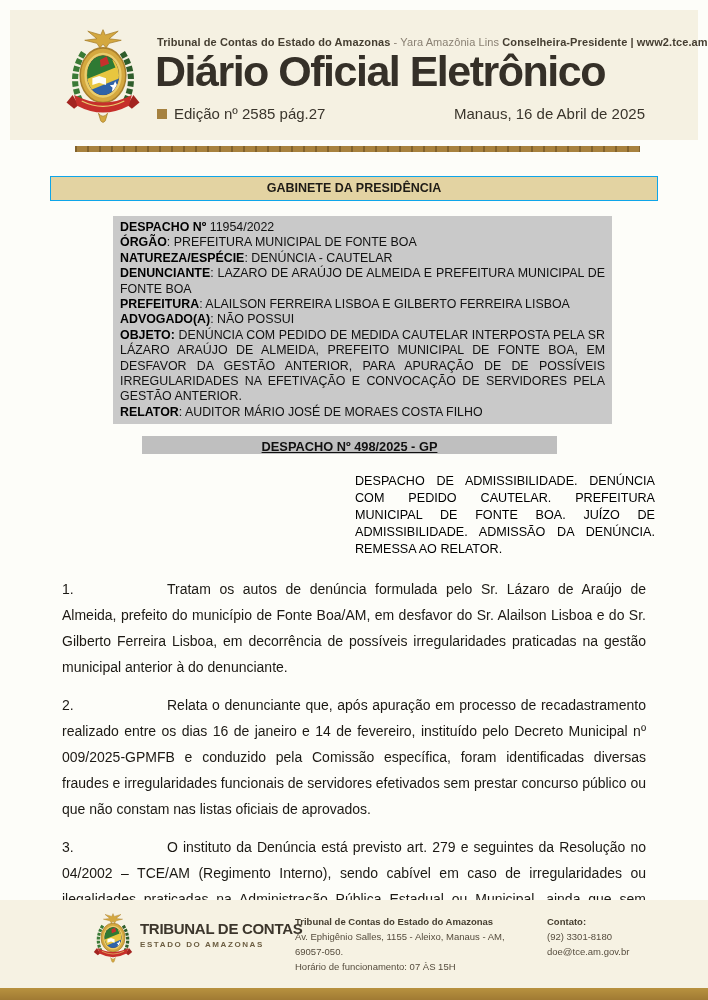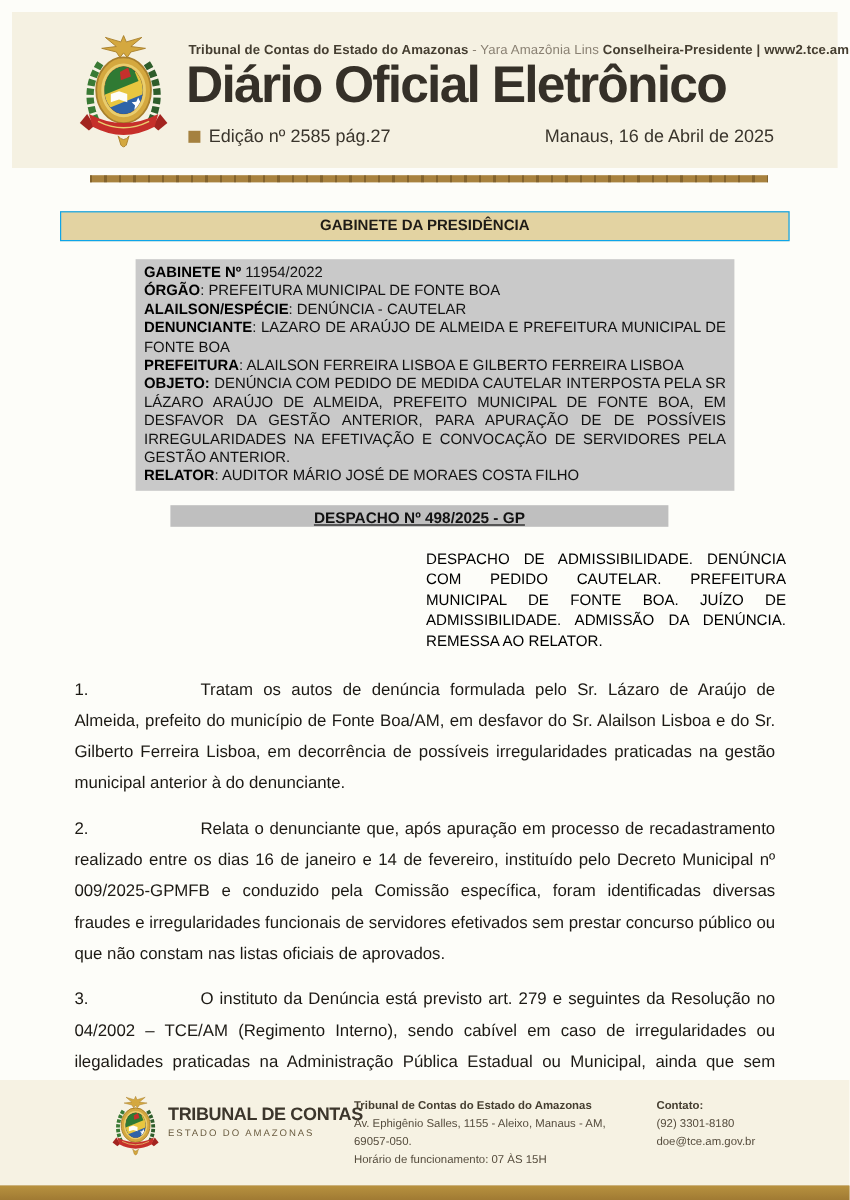--- a/index.html
+++ b/index.html
@@ -32,21 +32,21 @@
     text-align:center;font-size:12.8px;font-weight:bold;text-decoration:underline;color:#111;}
   .ementa{margin:19px 0 0 305px;width:300px;font-size:12.6px;line-height:17px;text-align:justify;color:#000000;}
   .body-par{margin:12px;margin-top:10px;font-size:14px;line-height:26px;text-align:justify;color:#1c1914;}
   .body-par.first{margin-top:18px;}
   .pnum{display:inline-block;width:105px;}
   
   .footer-band{position:absolute;left:0;right:0;top:900px;height:88px;background:#f6f2e3;}
   .f-logo{position:absolute;left:93px;top:12px;width:40px;height:52px;}
   .f-brand{position:absolute;left:140px;top:20px;}
   .f-brand-main{font-size:15px;font-weight:bold;letter-spacing:-.3px;color:#3c362c;line-height:17px;}
-  .f-brand-sub{font-size:8px;font-weight:normal;letter-spacing:1.6px;color:#6b5d41;margin-top:3px;}
+  .f-brand-sub{font-size:8px;font-weight:bold;letter-spacing:1.6px;color:#6b5d41;margin-top:3px;}
   .f-col{position:absolute;top:14px;font-size:9.5px;line-height:15px;color:#554c3d;}
   .f-col .f-head{font-weight:bold;color:#453e30;}
   .f-mid{left:295px;width:230px;}
   .f-right{left:547px;width:130px;}
   .bottom-bar{position:absolute;left:0;right:0;top:988px;height:12px;
     background:linear-gradient(180deg,#b8923f,#a07a33);
     background-color:#ab8438;}
 </style>
 </head>
 <body>
@@ -101,25 +101,26 @@
   </div>
 </div>
 
 <div class="divider"></div>
 
 <div class="content">
 
   <div class="banner banner-gab">GABINETE DA PRESIDÊNCIA</div>
 
   <div class="process-block">
-    <div class="pfield"><b>GABINETE Nº</b><span> 11954/2022</span></div>
+    <div class="pfield"><b>DESPACHO Nº</b><span> 11954/2022</span></div>
     <div class="pfield"><b>ÓRGÃO</b><span>: PREFEITURA MUNICIPAL DE FONTE BOA</span></div>
-    <div class="pfield"><b>ALAILSON/ESPÉCIE</b><span>: DENÚNCIA - CAUTELAR</span></div>
+    <div class="pfield"><b>NATUREZA/ESPÉCIE</b><span>: DENÚNCIA - CAUTELAR</span></div>
     <div class="pfield"><b>DENUNCIANTE</b><span>: LAZARO DE ARAÚJO DE ALMEIDA E PREFEITURA MUNICIPAL DE FONTE BOA</span></div>
     <div class="pfield"><b>PREFEITURA</b><span>: ALAILSON FERREIRA LISBOA E GILBERTO FERREIRA LISBOA</span></div>
+    <div class="pfield"><b>ADVOGADO(A)</b><span>: NÃO POSSUI</span></div>
     <div class="pfield"><b>OBJETO:</b><span> DENÚNCIA COM PEDIDO DE MEDIDA CAUTELAR INTERPOSTA PELA SR LÁZARO ARAÚJO DE ALMEIDA, PREFEITO MUNICIPAL DE FONTE BOA, EM DESFAVOR DA GESTÃO ANTERIOR, PARA APURAÇÃO DE DE POSSÍVEIS IRREGULARIDADES NA EFETIVAÇÃO E CONVOCAÇÃO DE SERVIDORES PELA GESTÃO ANTERIOR.</span></div>
     <div class="pfield"><b>RELATOR</b><span>: AUDITOR MÁRIO JOSÉ DE MORAES COSTA FILHO</span></div>
   </div>
 
   <div class="despacho-banner">DESPACHO Nº 498/2025 - GP</div>
 
   <div class="ementa">DESPACHO DE ADMISSIBILIDADE. DENÚNCIA COM PEDIDO CAUTELAR. PREFEITURA MUNICIPAL DE FONTE BOA. JUÍZO DE ADMISSIBILIDADE. ADMISSÃO DA DENÚNCIA. REMESSA AO RELATOR.</div>
 
   <p class="body-par first"><span class="pnum">1.</span><span>Tratam os autos de denúncia formulada pelo Sr. Lázaro de Araújo de Almeida, prefeito do município de Fonte Boa/AM, em desfavor do Sr. Alailson Lisboa e do Sr. Gilberto Ferreira Lisboa, em decorrência de possíveis irregularidades praticadas na gestão municipal anterior à do denunciante.</span></p>
 

